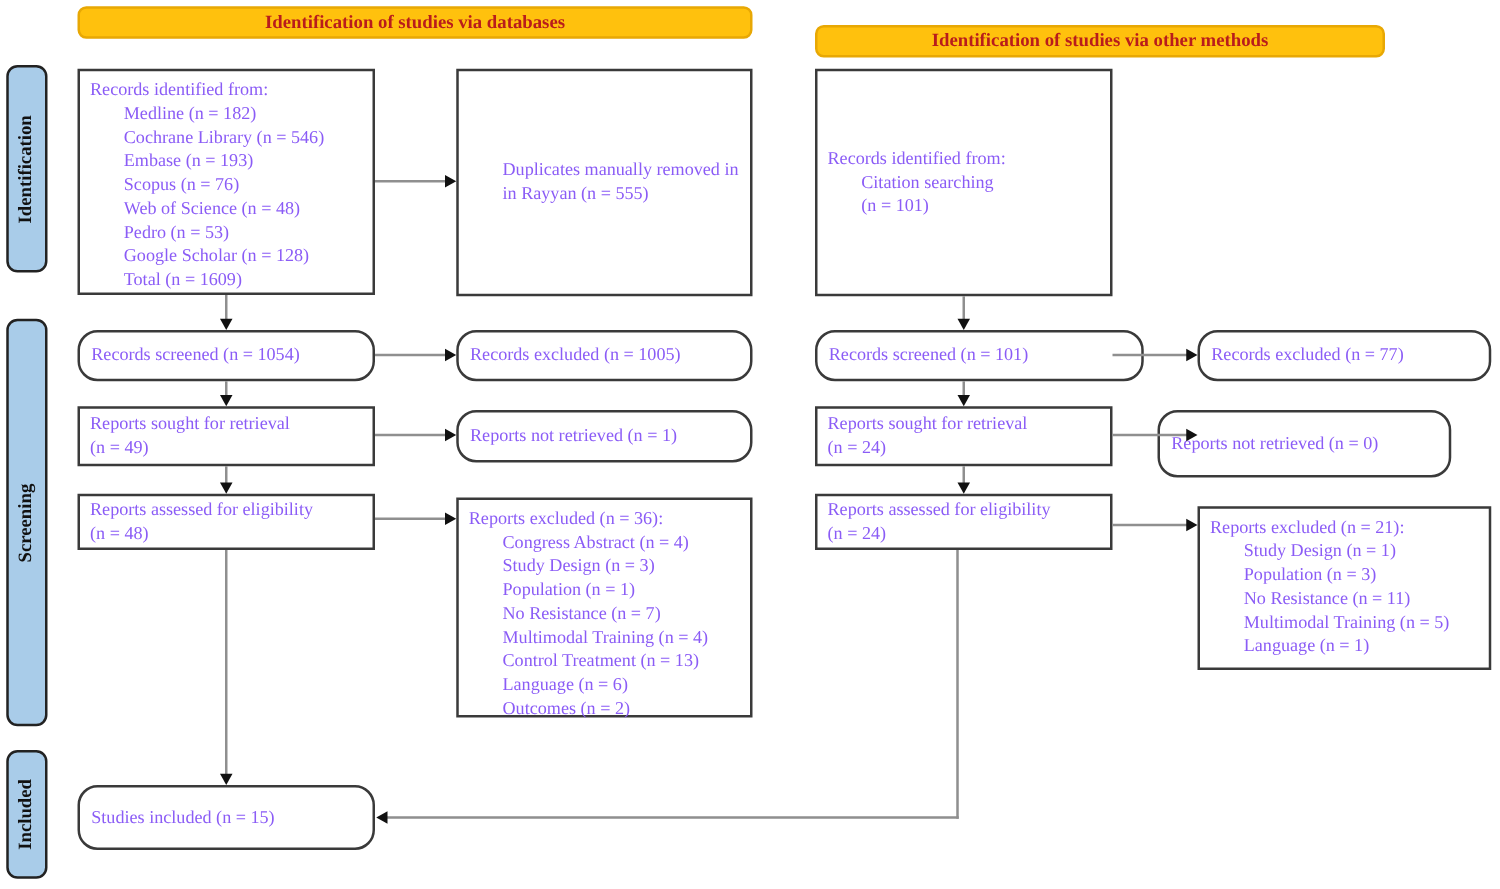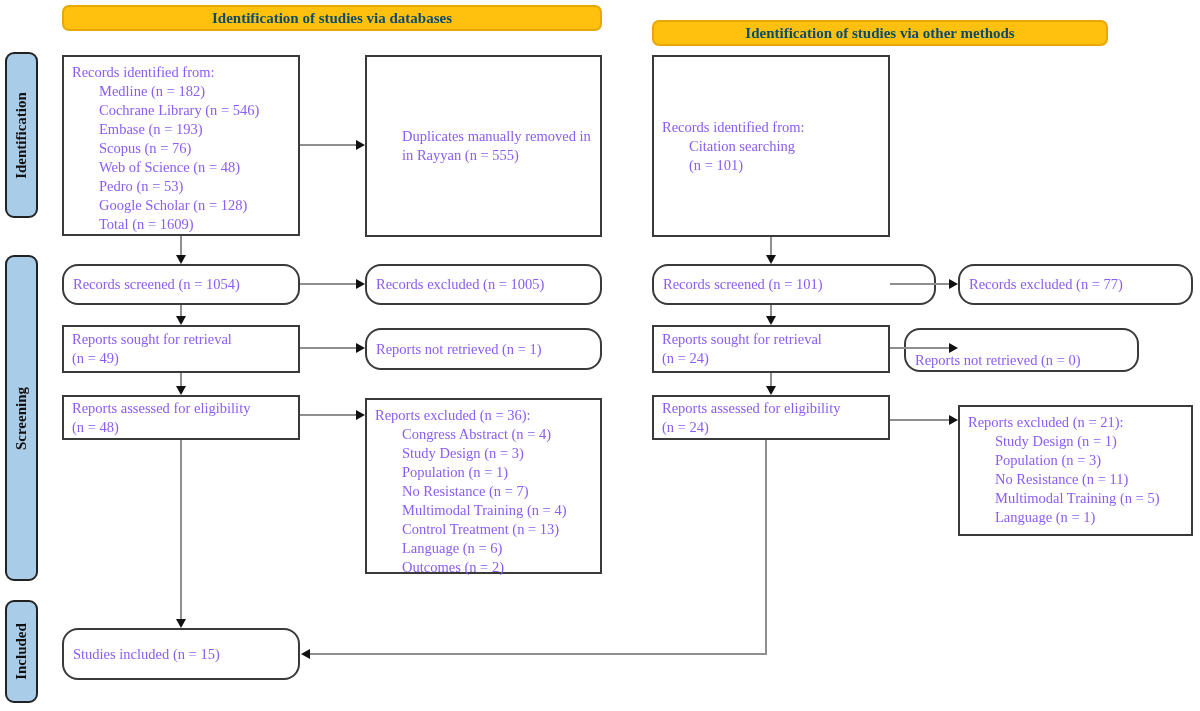--- a/index.html
+++ b/index.html
@@ -4,21 +4,21 @@
 <style>
   * { margin:0; padding:0; box-sizing:border-box; }
   html,body { background:#ffffff; }
   #canvas {
     position:relative; width:1200px; height:711px; background:#ffffff;
     font-family:"Liberation Serif", serif; color:#1a1a1a; overflow:hidden;
   }
   .banner {
     position:absolute; background:#FFC10D; border:2px solid #e8a804; border-radius:7px;
     display:flex; align-items:center; justify-content:center;
-    font-weight:bold; font-size:15px; color:#0c4a6e;
+    font-weight:bold; font-size:15px; color:#b91c1c;
   }
   .stage {
     position:absolute; background:#A9CCE9; border:2px solid #222222; border-radius:9px;
     display:flex; align-items:center; justify-content:center;
   }
   .stage span {
     transform:rotate(-90deg); white-space:nowrap; font-weight:bold; font-size:15px; color:#111;
   }
   .box {
     position:absolute; background:#ffffff; border:2px solid #3a3a3a;
@@ -110,39 +110,39 @@
     <div class="indent">Language (n = 6)</div>
     <div class="indent">Outcomes (n = 2)</div>
   </div>
 
   <div class="box center-v" style="left:652px; top:55px; width:238px; height:182px;">
     <div>Records identified from:</div>
     <div class="indent">Citation searching</div>
     <div class="indent">(n = 101)</div>
   </div>
 
-  <div class="box single" style="left:652px; top:264px; width:284px; height:41px;">
+  <div class="box single" style="left:652px; top:264px; width:263px; height:41px;">
     <span>Records screened (n = 101)</span>
   </div>
 
   <div class="box center-v" style="left:652px; top:325px; width:238px; height:48px;">
     <div>Reports sought for retrieval</div>
     <div>(n = 24)</div>
   </div>
 
   <div class="box center-v" style="left:652px; top:395px; width:238px; height:45px;">
     <div>Reports assessed for eligibility</div>
     <div>(n = 24)</div>
   </div>
 
   <div class="box single" style="left:958px; top:264px; width:235px; height:41px;">
     <span>Records excluded (n = 77)</span>
   </div>
 
-  <div class="box single" style="left:904px; top:328px; width:235px; height:44px;align-items:flex-end;">
+  <div class="box single" style="left:926px; top:328px; width:235px; height:54px;">
     <span>Reports not retrieved (n = 0)</span>
   </div>
 
   <div class="box pad" style="left:958px; top:405px; width:235px; height:131px;">
     <div>Reports excluded (n = 21):</div>
     <div class="indent">Study Design (n = 1)</div>
     <div class="indent">Population (n = 3)</div>
     <div class="indent">No Resistance (n = 11)</div>
     <div class="indent">Multimodal Training (n = 5)</div>
     <div class="indent">Language (n = 1)</div>

